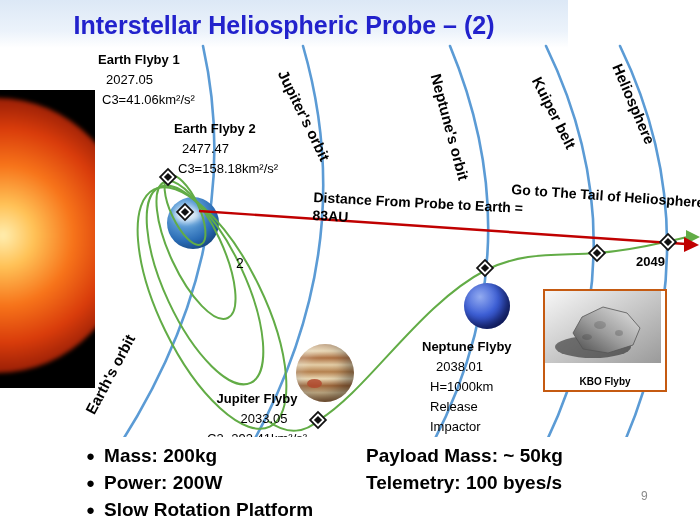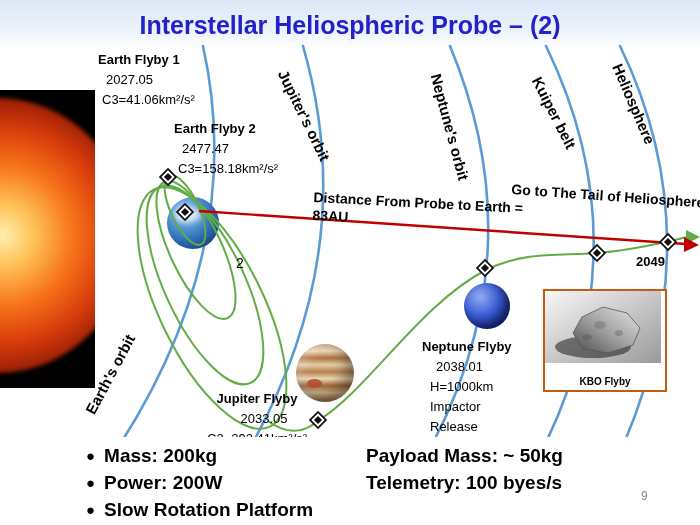--- a/index.html
+++ b/index.html
@@ -1,20 +1,20 @@
 <!DOCTYPE html>
 <html><head>
 <meta charset="utf-8">
 <style>
   html,body{margin:0;padding:0;background:#444;}
   .slide{position:relative;width:700px;height:525px;background:#ffffff;overflow:hidden;
          font-family:"Liberation Sans",sans-serif;color:#000;}
 
   
-  .title-bar{position:absolute;left:0;top:0;width:700px;height:48px;
+  .title-bar{position:absolute;left:0;top:0;width:568px;height:48px;
              background:linear-gradient(180deg,#dce8f6 0%,#ecf3fb 65%,#ffffff 100%);z-index:0;}
   .title-text{margin:0;padding-top:11px;text-align:center;font-size:25px;font-weight:bold;color:#2222cc;}
 
   
   .sun{position:absolute;left:0;top:90px;width:95px;height:298px;background:#000;overflow:hidden;z-index:1;}
   .sun::before{content:"";position:absolute;left:-135px;top:8px;width:265px;height:275px;border-radius:50%;
     background:radial-gradient(circle at 52% 50%,#ffeeb0 0%,#ffc257 16%,#f7741a 36%,#d93c0b 55%,#8a1805 74%,#330600 90%,#000 100%);
     filter:blur(2px);}
 
   
@@ -142,22 +142,22 @@
   <div class="lbl fs15" style="left:207px;top:389px;text-align:center;">
     <div class="b">Jupiter Flyby</div>
     <div class="ind14">2033.05</div>
     <div>C3=293.41km²/s²</div>
   </div>
 
   <div class="lbl fs15" style="left:422px;top:337px;">
     <div class="b">Neptune Flyby</div>
     <div class="ind14">2038.01</div>
     <div class="ind8">H=1000km</div>
+    <div class="ind8">Release</div>
     <div class="ind8">Impactor</div>
-    <div class="ind8">Release</div>
   </div>
 
   <div class="lbl fs14 b rot3" style="left:314px;top:188px;">
     <div>Distance From Probe to Earth =</div>
     <div>83AU</div>
   </div>
 
   <div class="lbl fs14 b rot4" style="left:512px;top:180px;">Go to The Tail of Heliosphere</div>
 
   <div class="lbl fs15 b" style="left:636px;top:252px;">2049</div>

